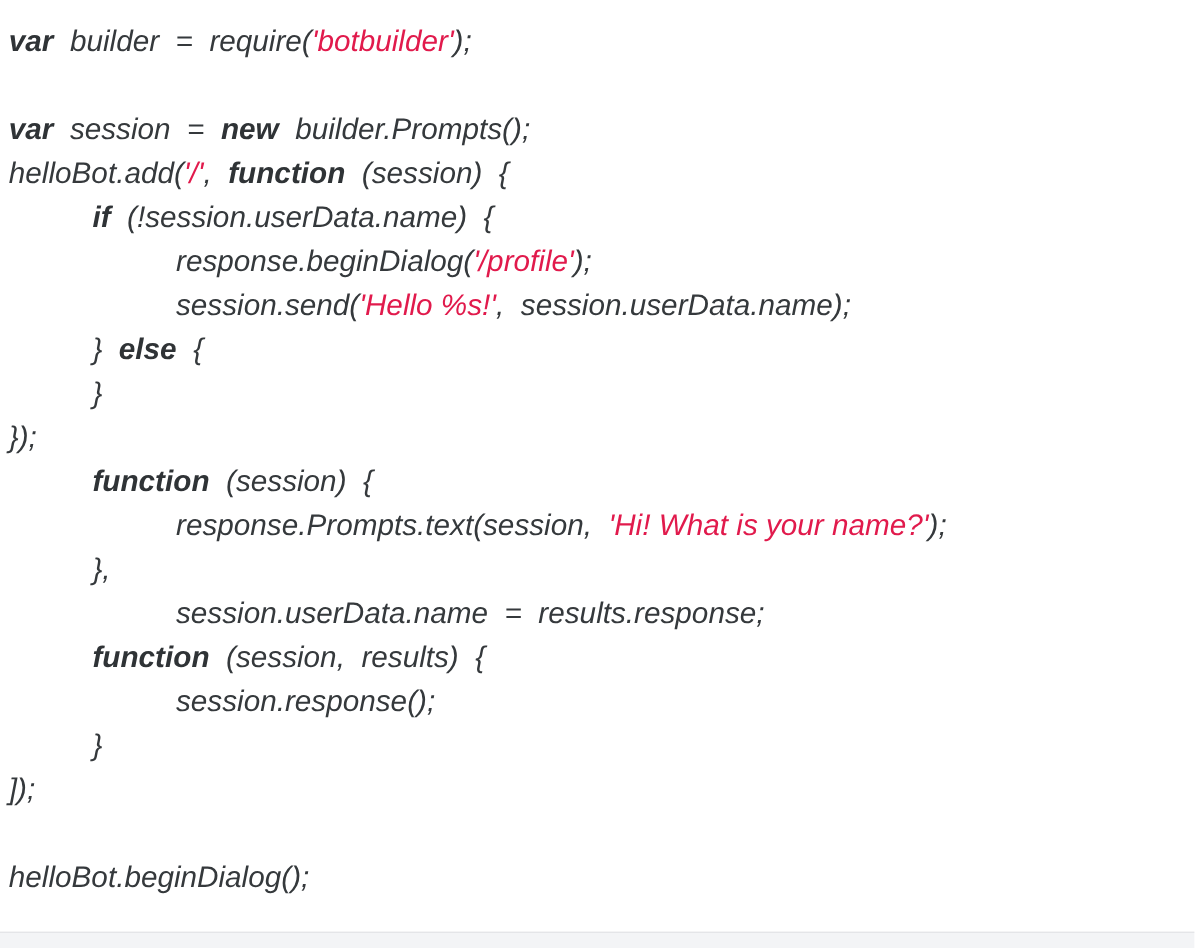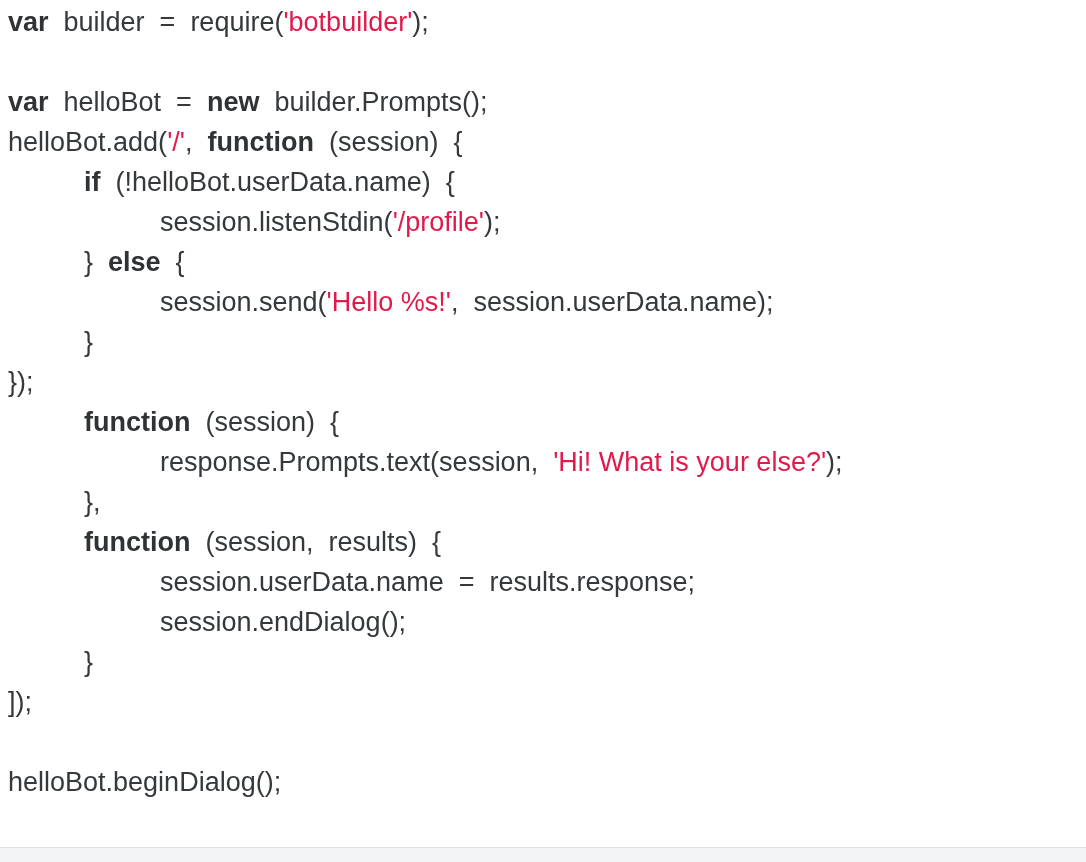--- a/index.html
+++ b/index.html
@@ -11,23 +11,24 @@
     font-family: "Liberation Sans", "DejaVu Sans", sans-serif;
   }
   .page {
     width: 1086px;
     height: 862px;
     display: flex;
     flex-direction: column;
   }
   .code-area {
     height: 847px;
-    padding: 2px 0 0 8px;
+    padding: 17px 0 0 8px;
     background: #ffffff;
     overflow: hidden;
+    font-style: italic;
   }
   .code-line {
     white-space: pre;
     font-size: 27px;
     line-height: 40px;
     height: 40px;
     color: #35393c;
     letter-spacing: 0px;
   }
   .ind0 { padding-left: 0px; }
@@ -42,33 +43,33 @@
     border-top: 1px solid #e0e2e4;
   }
 </style>
 </head>
 <body>
 
 <div class="page">
   <div class="code-area">
       <div class="code-line ind0"><span class="seg-keyword">var</span><span class="seg-plain">  builder  =  require(</span><span class="seg-string">'botbuilder'</span><span class="seg-plain">);</span></div>
       <div class="code-line ind0">&nbsp;</div>
-      <div class="code-line ind0"><span class="seg-keyword">var</span><span class="seg-plain">  helloBot  =  </span><span class="seg-keyword">new</span><span class="seg-plain">  builder.Prompts();</span></div>
+      <div class="code-line ind0"><span class="seg-keyword">var</span><span class="seg-plain">  session  =  </span><span class="seg-keyword">new</span><span class="seg-plain">  builder.Prompts();</span></div>
       <div class="code-line ind0"><span class="seg-plain">helloBot.add(</span><span class="seg-string">'/'</span><span class="seg-plain">,  </span><span class="seg-keyword">function</span><span class="seg-plain">  (session)  {</span></div>
-      <div class="code-line ind1"><span class="seg-keyword">if</span><span class="seg-plain">  (!helloBot.userData.name)  {</span></div>
-      <div class="code-line ind2"><span class="seg-plain">session.listenStdin(</span><span class="seg-string">'/profile'</span><span class="seg-plain">);</span></div>
+      <div class="code-line ind1"><span class="seg-keyword">if</span><span class="seg-plain">  (!session.userData.name)  {</span></div>
+      <div class="code-line ind2"><span class="seg-plain">response.beginDialog(</span><span class="seg-string">'/profile'</span><span class="seg-plain">);</span></div>
+      <div class="code-line ind2"><span class="seg-plain">session.send(</span><span class="seg-string">'Hello %s!'</span><span class="seg-plain">,  session.userData.name);</span></div>
       <div class="code-line ind1"><span class="seg-plain">}  </span><span class="seg-keyword">else</span><span class="seg-plain">  {</span></div>
-      <div class="code-line ind2"><span class="seg-plain">session.send(</span><span class="seg-string">'Hello %s!'</span><span class="seg-plain">,  session.userData.name);</span></div>
       <div class="code-line ind1"><span class="seg-plain">}</span></div>
       <div class="code-line ind0"><span class="seg-plain">});</span></div>
       <div class="code-line ind1"><span class="seg-keyword">function</span><span class="seg-plain">  (session)  {</span></div>
-      <div class="code-line ind2"><span class="seg-plain">response.Prompts.text(session,  </span><span class="seg-string">'Hi! What is your else?'</span><span class="seg-plain">);</span></div>
+      <div class="code-line ind2"><span class="seg-plain">response.Prompts.text(session,  </span><span class="seg-string">'Hi! What is your name?'</span><span class="seg-plain">);</span></div>
       <div class="code-line ind1"><span class="seg-plain">},</span></div>
+      <div class="code-line ind2"><span class="seg-plain">session.userData.name  =  results.response;</span></div>
       <div class="code-line ind1"><span class="seg-keyword">function</span><span class="seg-plain">  (session,  results)  {</span></div>
-      <div class="code-line ind2"><span class="seg-plain">session.userData.name  =  results.response;</span></div>
-      <div class="code-line ind2"><span class="seg-plain">session.endDialog();</span></div>
+      <div class="code-line ind2"><span class="seg-plain">session.response();</span></div>
       <div class="code-line ind1"><span class="seg-plain">}</span></div>
       <div class="code-line ind0"><span class="seg-plain">]);</span></div>
       <div class="code-line ind0">&nbsp;</div>
       <div class="code-line ind0"><span class="seg-plain">helloBot.beginDialog();</span></div>
     </div>
   <div class="footer-bar"></div>
 </div>
 
 </body></html>

